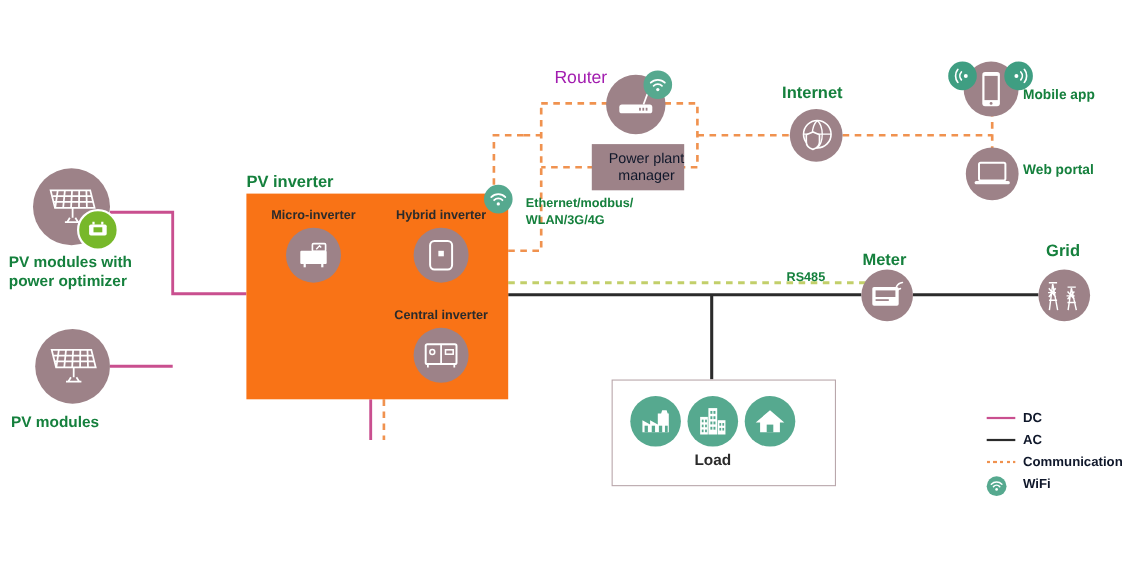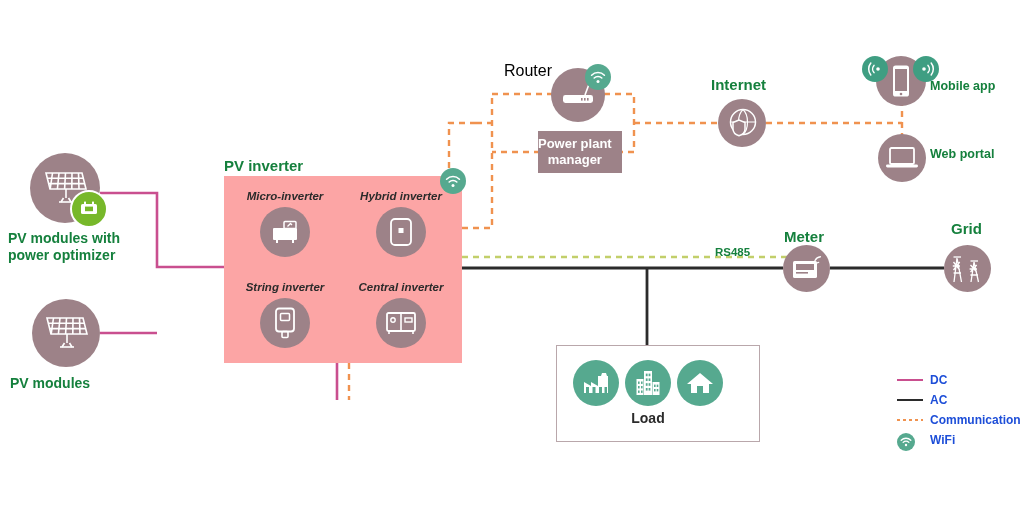--- a/index.html
+++ b/index.html
@@ -22,27 +22,26 @@
     position:relative;
   }
   .lbl{
     position:absolute;
     font-size:14px;
     font-weight:700;
     color:#15803d;
     white-space:pre;
     line-height:1.22;
   }
-  .lbl.gray{color:#000000;font-weight:400;font-size:16px;}
+  .lbl.gray{color:#a21caf;font-weight:400;font-size:16px;}
 
   
   #inverter-panel{
     position:absolute;left:224px;top:176px;width:238px;height:187px;
-    background:#fca5a5;
-    font-style:italic;
+    background:#f97316;
   }
   .inv-cell{position:absolute;width:110px;text-align:center;}
   .inv-cell .cap{font-size:11.5px;font-weight:700;color:#2b2b2b;display:block;margin-bottom:5px;}
   .inv-cell .ico{
     width:50px;height:50px;border-radius:50%;background:#9d8288;
     margin:0 auto;display:flex;align-items:center;justify-content:center;
   }
 
   
   .wifi{
@@ -50,42 +49,42 @@
     display:flex;align-items:center;justify-content:center;
     position:absolute;
   }
   .sigbadge{
     width:26px;height:26px;border-radius:50%;background:#3f9e82;
     display:flex;align-items:center;justify-content:center;position:absolute;
   }
 
   
   .mauvebox{
-    position:absolute;background:#9d8288;color:#ffffff;
-    font-size:13px;font-weight:700;line-height:1.25;
-    display:flex;align-items:center;justify-content:flex-start;text-align:center;
+    position:absolute;background:#9d8288;color:#0f172a;
+    font-size:13px;font-weight:400;line-height:1.25;
+    display:flex;align-items:center;justify-content:flex-end;text-align:center;
   }
   #load-box{
     position:absolute;left:556px;top:345px;width:182px;height:95px;
     background:#ffffff;border:1.5px solid #b9a7ab;padding-left:20px;
   }
   #load-box .licon{
     width:46px;height:46px;border-radius:50%;background:#56a98f;
     display:flex;align-items:center;justify-content:center;position:absolute;top:14px;
   }
   #load-caption{
     position:absolute;left:0;top:64px;width:182px;text-align:center;
     font-size:14px;font-weight:700;color:#2b2b2b;
   }
 
   
   #legend{position:absolute;left:897px;top:371px;width:130px;}
   .lg-row{display:flex;align-items:center;height:18px;margin-bottom:2px;}
   .lg-key{width:26px;height:14px;margin-right:7px;flex:0 0 26px;position:relative;}
-  .lg-txt{font-size:12px;font-weight:700;color:#1d4ed8;white-space:nowrap;}
+  .lg-txt{font-size:12px;font-weight:700;color:#0f172a;white-space:nowrap;}
   .lg-line{position:absolute;left:0;top:6px;width:26px;height:2.4px;}
   .lg-dot{position:absolute;left:0;top:6px;width:26px;height:2.4px;
      background-image:repeating-linear-gradient(to right,#f0924f 0 3px,transparent 3px 6px);}
   .lg-wifi{width:18px;height:18px;border-radius:50%;background:#56a98f;display:flex;align-items:center;justify-content:center;}
 </style>
 </head>
 <body>
 
 <div id="stage">
 
@@ -192,30 +191,20 @@
     </div>
     <div class="inv-cell" style="left:122px;top:14px;">
       <span class="cap">Hybrid inverter</span>
       <span class="ico">
         <svg width="26" height="30" viewBox="0 0 26 30">
           <rect x="3" y="2" width="20" height="26" rx="4" fill="none" stroke="#ffffff" stroke-width="1.8"></rect>
           <rect x="10.5" y="11" width="5" height="5" fill="#ffffff"></rect>
         </svg>
       </span>
     </div>
-    <div class="inv-cell" style="left:6px;top:105px;">
-      <span class="cap">String inverter</span>
-      <span class="ico">
-        <svg width="24" height="32" viewBox="0 0 24 32">
-          <rect x="3" y="1.5" width="18" height="23" rx="3" fill="none" stroke="#ffffff" stroke-width="1.8"></rect>
-          <rect x="7.5" y="6.5" width="9" height="7" rx="1" fill="none" stroke="#ffffff" stroke-width="1.5"></rect>
-          <rect x="9" y="24.5" width="6" height="6" rx="1" fill="none" stroke="#ffffff" stroke-width="1.6"></rect>
-        </svg>
-      </span>
-    </div>
     <div class="inv-cell" style="left:122px;top:105px;">
       <span class="cap">Central inverter</span>
       <span class="ico">
         <svg width="32" height="26" viewBox="0 0 32 26">
           <rect x="2" y="3" width="28" height="18" rx="1.5" fill="none" stroke="#ffffff" stroke-width="1.8"></rect>
           <path d="M16 3 V21" stroke="#ffffff" stroke-width="1.6"></path>
           <circle cx="8" cy="10" r="2.2" fill="none" stroke="#ffffff" stroke-width="1.4"></circle>
           <rect x="20" y="8" width="7" height="4" fill="none" stroke="#ffffff" stroke-width="1.4"></rect>
           <path d="M4 21 V24 M28 21 V24" stroke="#ffffff" stroke-width="1.6"></path>
         </svg>
@@ -256,20 +245,22 @@
       </svg>
     </div>
   </div>
   <div class="lbl gray" style="left:504px;top:61px;">Router</div>
 
   <div class="mauvebox" style="left:538px;top:131px;width:84px;height:42px;">
     <span style="white-space:pre-line;">Power plant
 manager</span>
   </div>
 
+  <div class="lbl" style="left:478px;top:178px;font-size:11.5px;white-space:pre-line;line-height:1.35;">Ethernet/modbus/
+WLAN/3G/4G</div>
 
   <div class="node" style="left:718px;top:99px;">
     <div class="circ" style="width:48px;height:48px;">
       <svg width="32" height="32" viewBox="0 0 32 32">
         <circle cx="17" cy="15" r="12.5" fill="none" stroke="#ffffff" stroke-width="1.5"></circle>
         <path d="M17 2.5 C11 8 11 22 17 27.5 M17 2.5 C23 8 23 22 17 27.5 M4.5 15 H29.5" fill="none" stroke="#ffffff" stroke-width="1.2"></path>
         <path d="M13 13 L7 15.5 V22 C7 25.5 10 27.8 13 28.8 C16 27.8 19 25.5 19 22 V15.5 Z" fill="#9d8288" stroke="#ffffff" stroke-width="1.5"></path>
       </svg>
     </div>
   </div>

